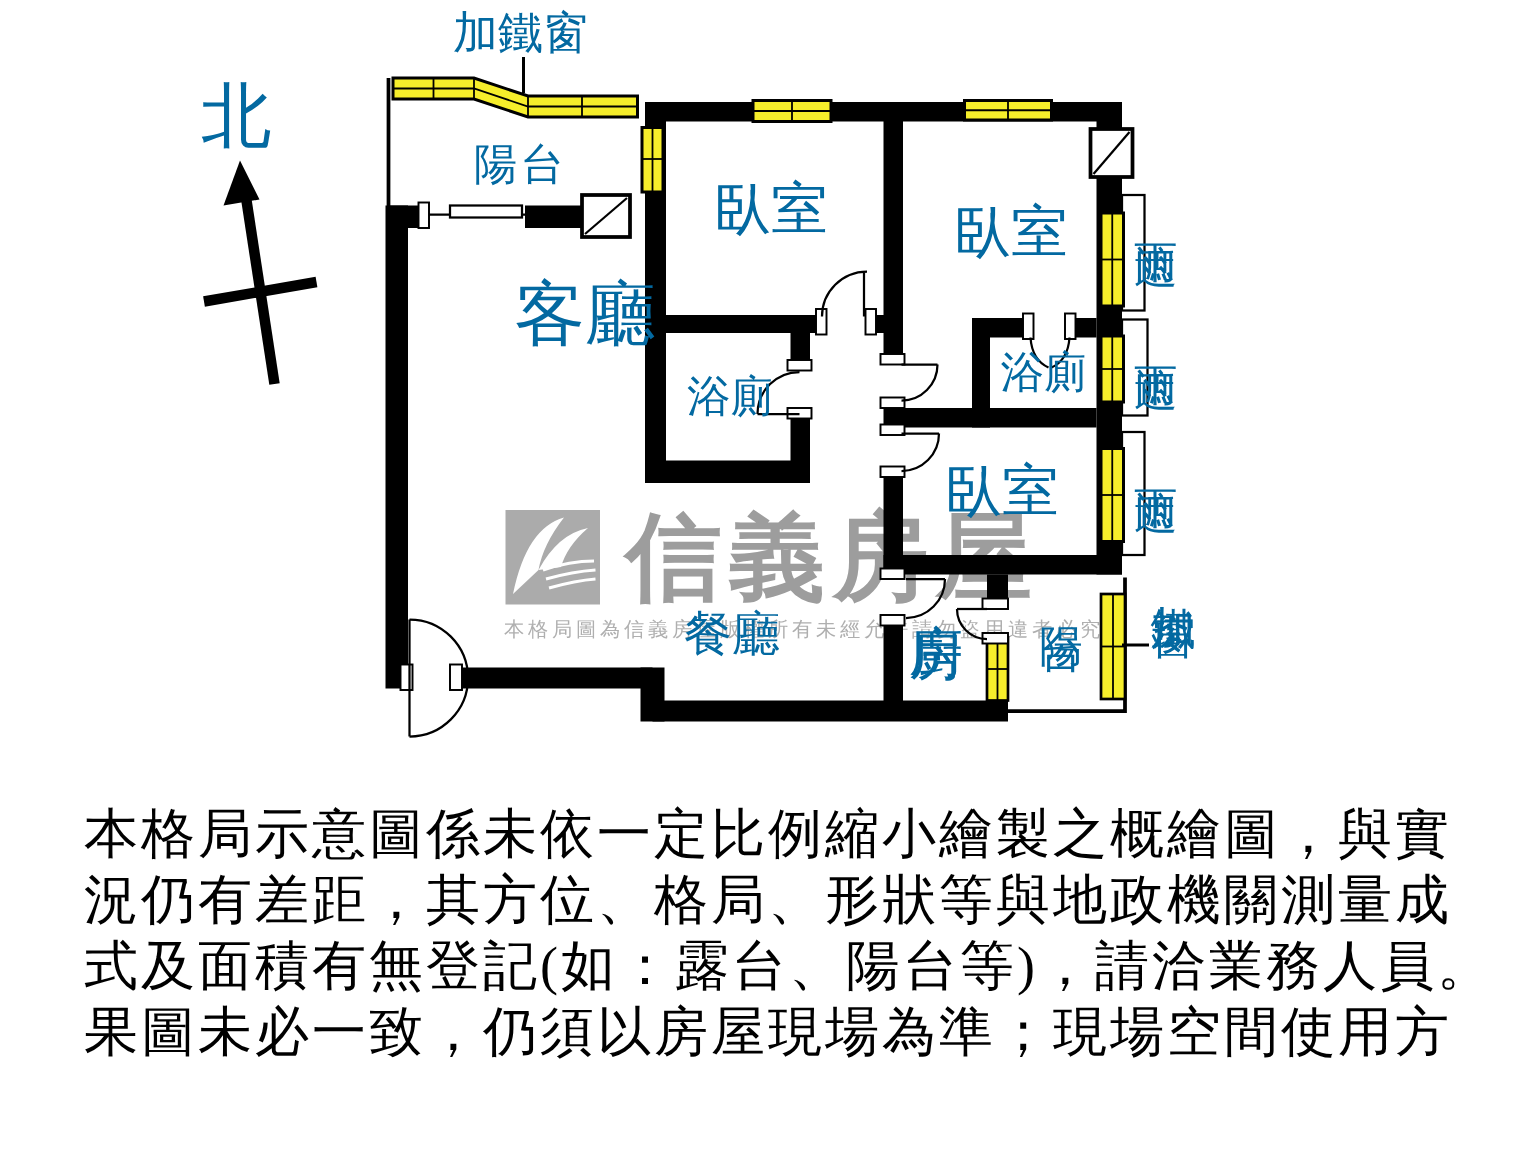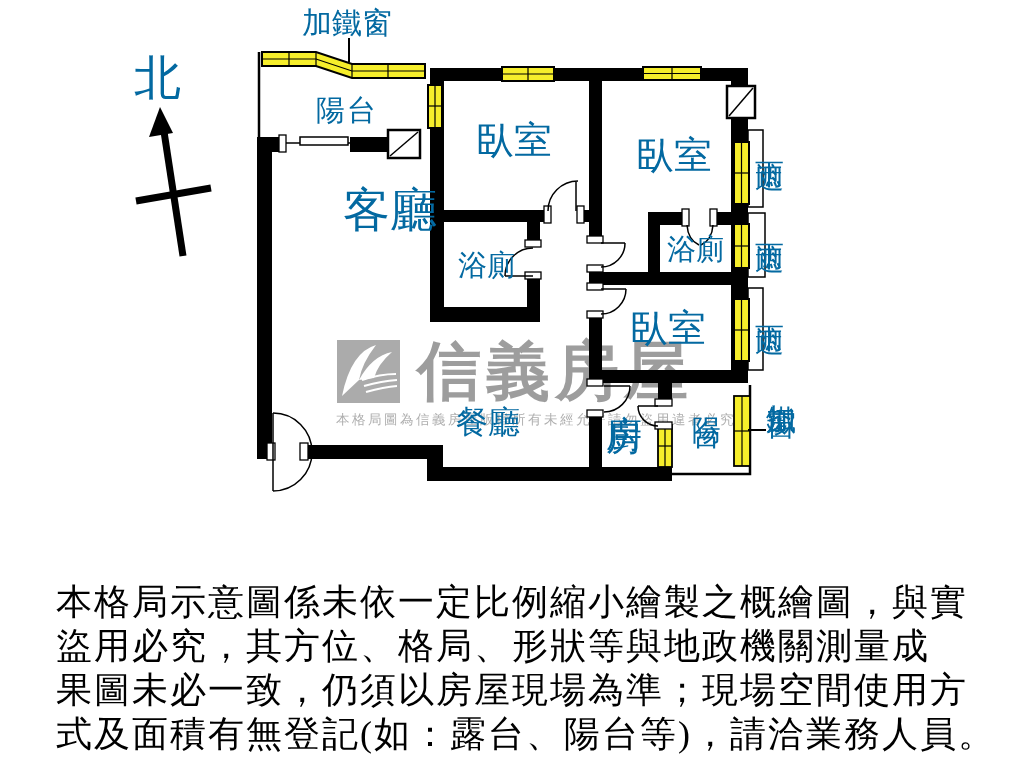--- a/index.html
+++ b/index.html
@@ -3,21 +3,21 @@
 <meta charset="utf-8">
 <style>
   html,body{margin:0;padding:0;background:#fff;width:1024px;height:768px;overflow:hidden;}
   #stage{position:relative;width:1024px;height:768px;background:#fff;
          font-family:"Liberation Serif","DejaVu Serif",serif;}
   #plan-svg{position:absolute;left:0;top:0;}
   .lbl{position:absolute;color:#0369a1;line-height:1;white-space:nowrap;z-index:3;
        font-family:"Liberation Serif","DejaVu Serif",serif;}
   .vert{writing-mode:vertical-rl;text-orientation:upright;}
   #disclaimer{position:absolute;left:56px;top:534px;z-index:3;color:#000;
-              font-size:36px;line-height:44px;letter-spacing:2px;margin-top:46px;}
+              font-size:36px;line-height:44px;letter-spacing:2px;}
   .disc-line{white-space:nowrap;}
 </style>
 </head>
 <body>
 
 <div id="stage">
 
   <svg id="plan-svg" width="1024" height="520" viewBox="0 0 1024 520">
 
     <g>
@@ -191,18 +191,18 @@
   <div class="lbl" style="left:456px;top:406px;font-size:32px;">餐廳</div>
   <div class="lbl vert" style="left:606px;top:386px;font-size:36px;letter-spacing:2px;">廚房</div>
   <div class="lbl vert" style="left:692px;top:395px;font-size:29px;letter-spacing:2px;">陽台</div>
   <div class="lbl vert" style="left:766px;top:380px;font-size:30px;letter-spacing:2px;">加鐵窗</div>
   <div class="lbl vert" style="left:755px;top:139px;font-size:29px;">雨遮</div>
   <div class="lbl vert" style="left:755px;top:221px;font-size:29px;">雨遮</div>
   <div class="lbl vert" style="left:755px;top:303px;font-size:29px;">雨遮</div>
 
   <div id="disclaimer">
     <div class="disc-line">本格局示意圖係未依一定比例縮小繪製之概繪圖，與實</div>
-    <div class="disc-line">盜用必究，其方位、格局、形狀等與地政機關測量成</div>
+    <div class="disc-line">況仍有差距，其方位、格局、形狀等與地政機關測量成</div>
+    <div class="disc-line">式及面積有無登記(如：露台、陽台等)，請洽業務人員。</div>
     <div class="disc-line">果圖未必一致，仍須以房屋現場為準；現場空間使用方</div>
-    <div class="disc-line">式及面積有無登記(如：露台、陽台等)，請洽業務人員。</div>
   </div>
 
 </div>
 
 </body></html>

